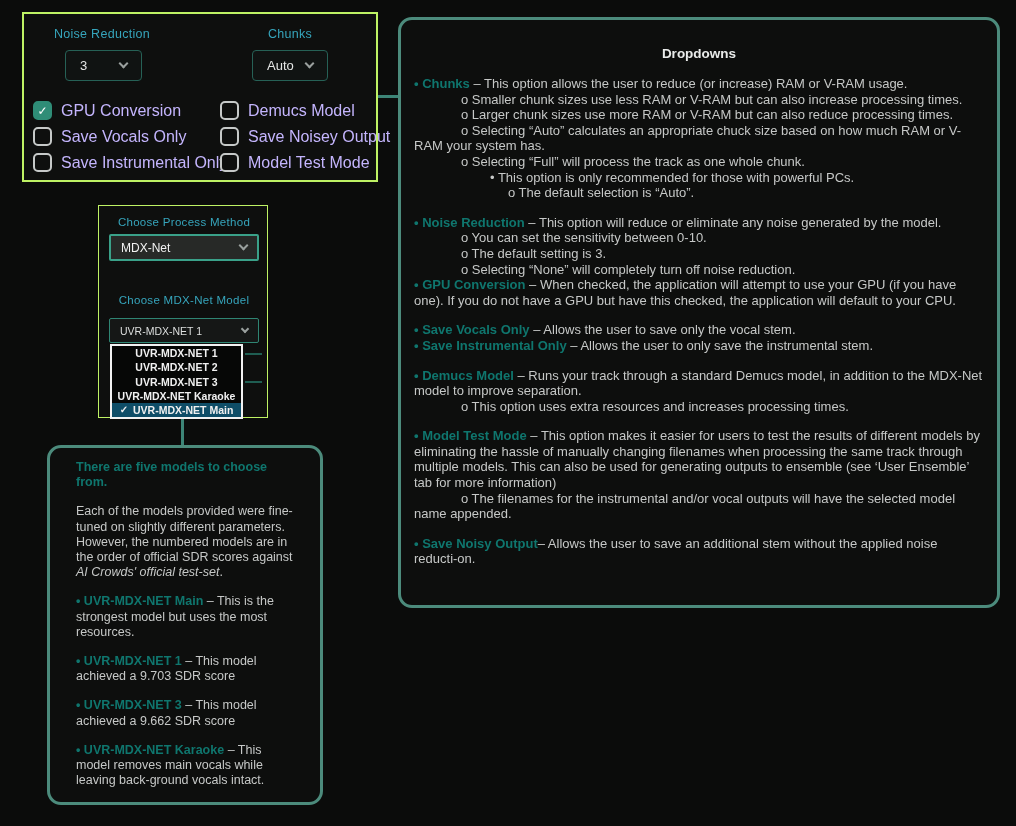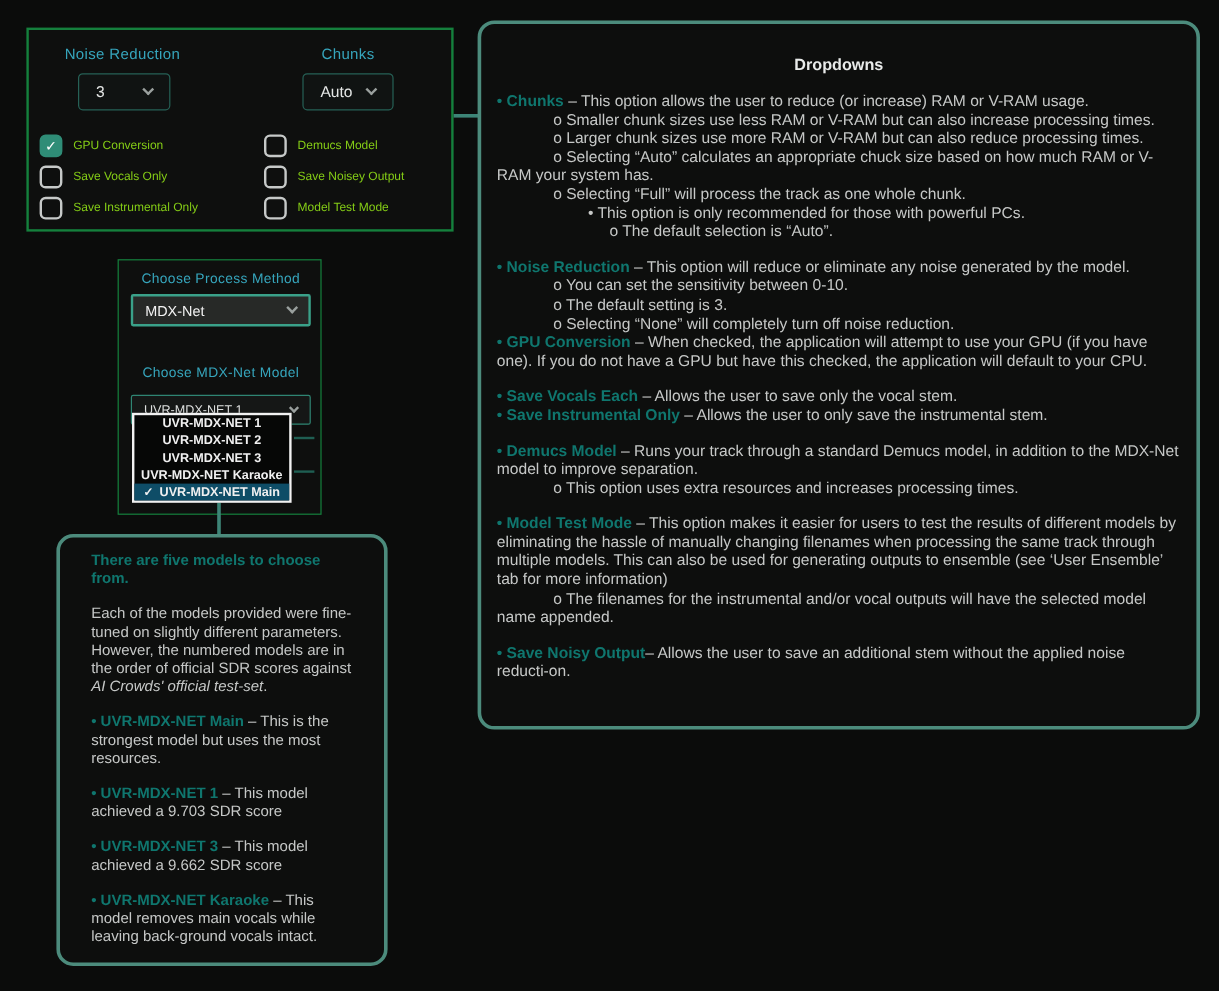--- a/index.html
+++ b/index.html
@@ -1,37 +1,37 @@
 <!DOCTYPE html>
 <html><head>
 <meta charset="utf-8">
 <style>
   * { margin:0; padding:0; box-sizing:border-box; }
   html,body { background:#0b0c0b; }
   body { font-family:"Liberation Sans", sans-serif; }
   #stage { position:relative; width:1016px; height:826px; background:#0b0c0b; overflow:hidden; }
 
   
-  .gray-panel { position:absolute; background:#0e0f0e; border:2px solid #15803d;margin-top:11px; }
+  .gray-panel { position:absolute; background:#0e0f0e; border:2px solid #bef264; }
   .teal-panel { position:absolute; background:#0d0e0d; border:3px solid #4c8b7c; border-radius:14px; }
 
   
   #settings-panel { left:22px; top:12px; width:356px; height:170px; }
   .dd-label { position:absolute; color:#36a5bc; font-size:12.5px; text-align:center; letter-spacing:.3px; }
   .dd-box { position:absolute; background:#101312; border:1px solid #266156; border-radius:4px;
             display:flex; align-items:center; justify-content:space-between; padding:0 14px;
             color:#e4e6e5; font-size:13px; cursor:default; }
   .chev { width:7px; height:7px; border-right:2px solid #9aa09e; border-bottom:2px solid #9aa09e;
           transform:rotate(45deg); margin-top:-4px; flex:0 0 auto; }
   .cb-col { position:absolute; display:flex; flex-direction:column; gap:5px; }
   .cb-row { display:flex; align-items:center; height:21px; }
   .cb { width:19px; height:19px; border:2px solid #c6c9c8; border-radius:5px; background:#0e0f0e;
         display:flex; align-items:center; justify-content:center; color:#fff; font-size:12px; flex:0 0 auto; }
   .cb.checked { background:#2f8d77; border-color:#2f8d77; }
-  .cb-label { color:#84cc16; font-size:10px; margin-left:9px; white-space:nowrap; }
+  .cb-label { color:#c4b5fd; font-size:16px; margin-left:9px; white-space:nowrap; }
 
   
   #process-panel { left:98px; top:205px; width:170px; height:213px; border-width:1px; }
   .combo { position:absolute; display:flex; align-items:center; justify-content:space-between;
            padding:0 10px; cursor:default; }
   #method-combo { left:10px; top:28px; width:150px; height:27px; background:#272927;
                   border:2px solid #3aa189; border-radius:2px; color:#f2f2f2; font-weight:normal; font-size:12px; }
   #model-combo { left:10px; top:112px; width:150px; height:25px; background:#151716;
                  border:1px solid #2f8573; border-radius:2px; color:#dddfde; font-size:10.5px; }
   .hidden-line { position:absolute; height:2px; background:#1f5e52; }
@@ -176,21 +176,21 @@
         <p class="para ind1"><span>o Larger chunk sizes use more RAM or V-RAM but can also reduce processing times.</span></p>
         <p class="para ind1"><span>o Selecting “Auto” calculates an appropriate chuck size based on how much RAM or V-RAM your system has.</span></p>
         <p class="para ind1"><span>o Selecting “Full” will process the track as one whole chunk.</span></p>
         <p class="para ind2"><span>• This option is only recommended for those with powerful PCs.</span></p>
         <p class="para ind3"><span>o The default selection is “Auto”.</span></p>
         <p class="para ind0 gap"><span class="b">• Noise Reduction</span><span> – This option will reduce or eliminate any noise generated by the model.</span></p>
         <p class="para ind1"><span>o You can set the sensitivity between 0-10.</span></p>
         <p class="para ind1"><span>o The default setting is 3.</span></p>
         <p class="para ind1"><span>o Selecting “None” will completely turn off noise reduction.</span></p>
         <p class="para ind0"><span class="b">• GPU Conversion</span><span> – When checked, the application will attempt to use your GPU (if you have one). If you do not have a GPU but have this checked, the application will default to your CPU.</span></p>
-        <p class="para ind0 gap"><span class="b">• Save Vocals Each</span><span> – Allows the user to save only the vocal stem.</span></p>
+        <p class="para ind0 gap"><span class="b">• Save Vocals Only</span><span> – Allows the user to save only the vocal stem.</span></p>
         <p class="para ind0"><span class="b">• Save Instrumental Only</span><span> – Allows the user to only save the instrumental stem.</span></p>
         <p class="para ind0 gap"><span class="b">• Demucs Model</span><span> – Runs your track through a standard Demucs model, in addition to the MDX-Net model to improve separation.</span></p>
         <p class="para ind1"><span>o This option uses extra resources and increases processing times.</span></p>
         <p class="para ind0 gap"><span class="b">• Model Test Mode</span><span> – This option makes it easier for users to test the results of different models by eliminating the hassle of manually changing filenames when processing the same track through multiple models. This can also be used for generating outputs to ensemble (see ‘User Ensemble’ tab for more information)</span></p>
         <p class="para ind1"><span>o The filenames for the instrumental and/or vocal outputs will have the selected model name appended.</span></p>
         <p class="para ind0 gap"><span class="b">• Save Noisy Output</span><span>– Allows the user to save an additional stem without the applied noise reducti-on.</span></p>
       </div>
   </div>
 
 </div>

